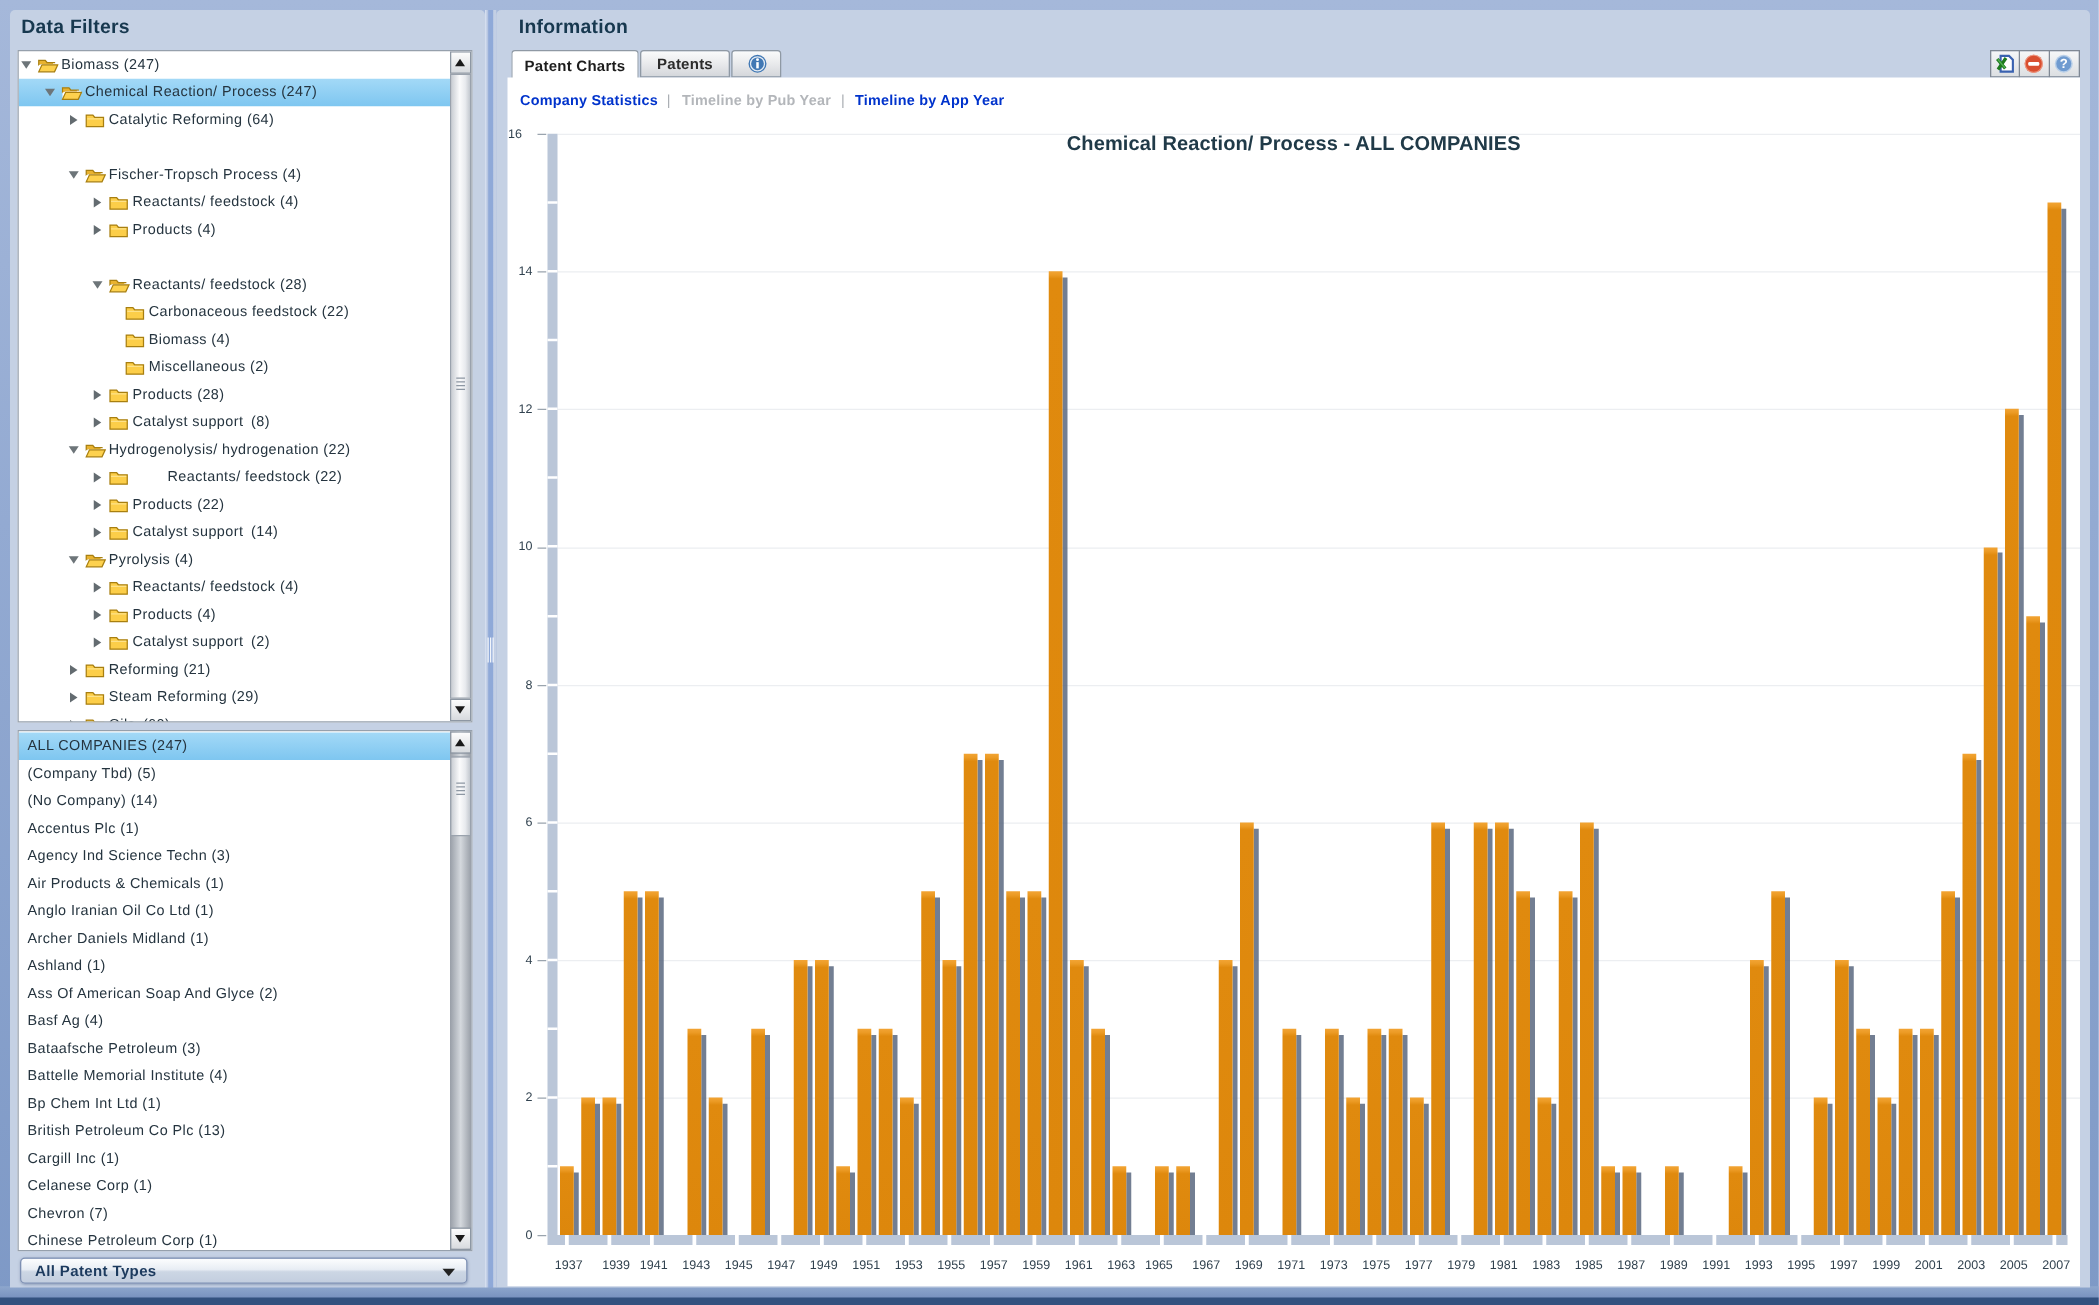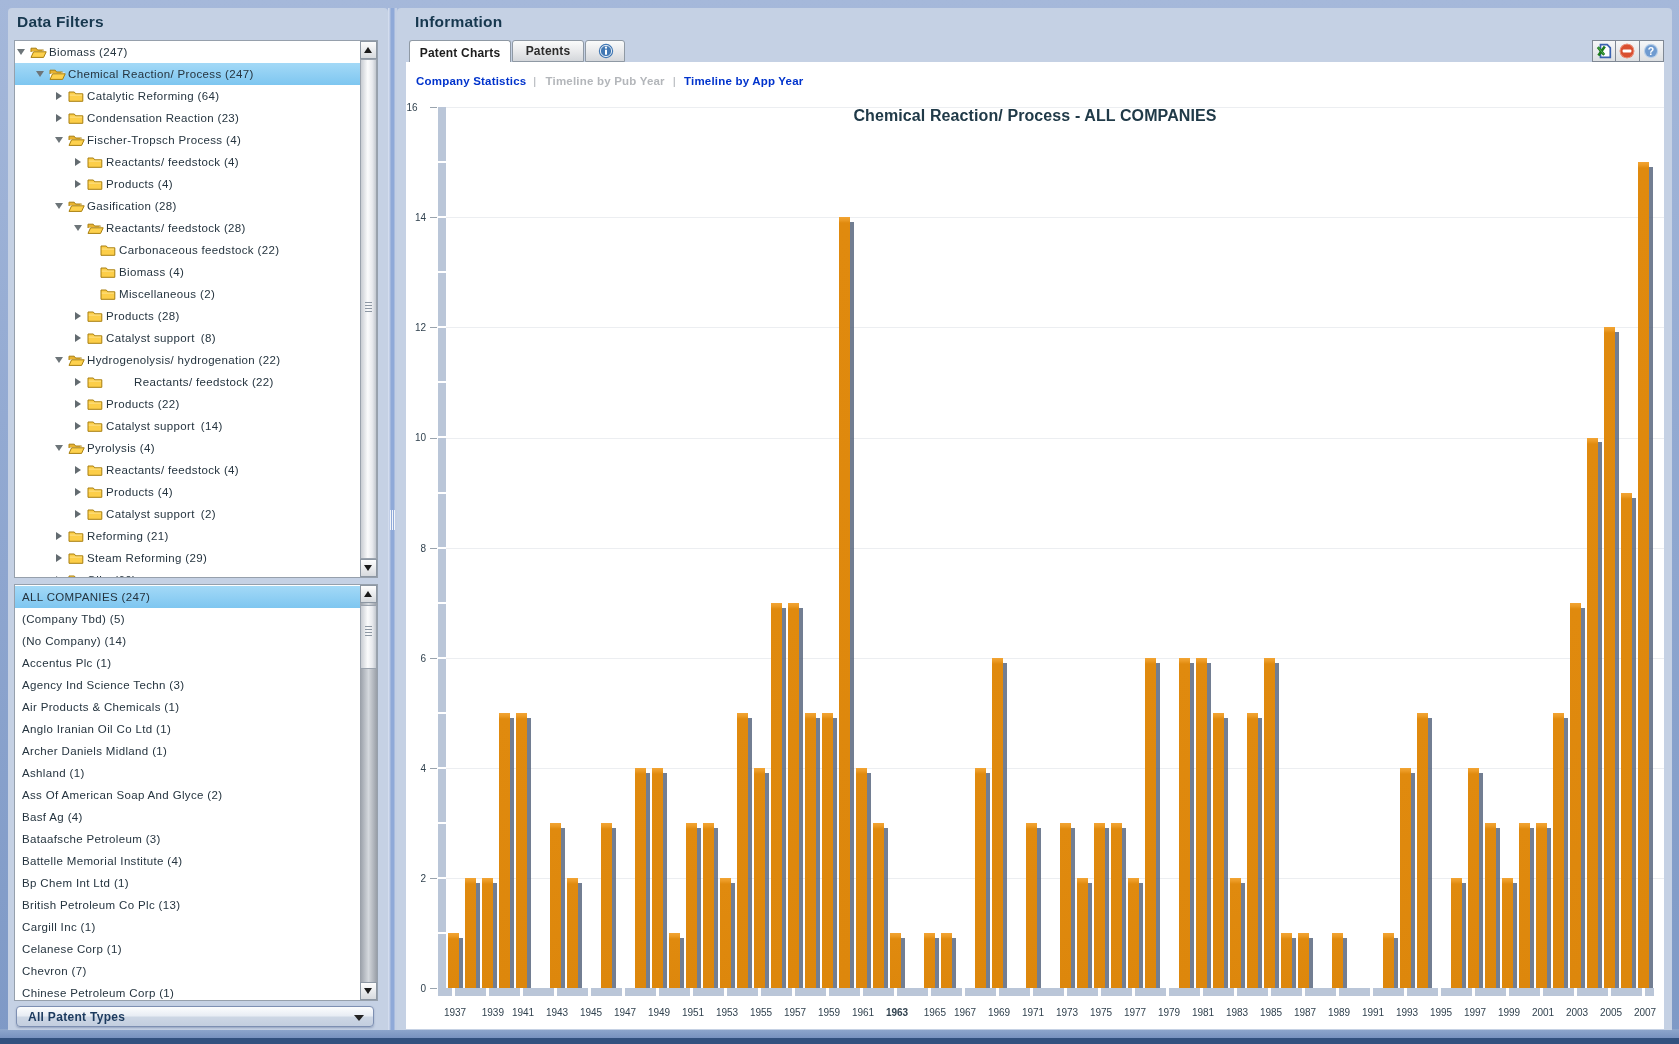--- a/index.html
+++ b/index.html
@@ -49,28 +49,20 @@
 <span class="abs" style="left:53px;">Chemical Reaction/ Process (247)</span>
 </div>
 <div class="trow" style="left:0;top:44px;width:346px;">
 <span class="tri-r" style="left:41px;"></span>
 <svg class="abs" style="left:53px;top:4px;" width="16" height="14" viewBox="0 0 16 14">
         <path d="M1 3 L6.3 3 L7.7 4.8 L14.8 4.8 L14.8 12.3 L1 12.3 Z" fill="#fcce49" stroke="#a87f10" stroke-width="1"></path>
         <path d="M1.8 5.6 L14 5.6 L14 6.6 L1.8 6.6 Z" fill="#fde28a" stroke="none"></path>
       </svg>
 <span class="abs" style="left:72px;">Catalytic Reforming (64)</span>
 </div>
-<div class="trow" style="left:0;top:66px;width:346px;">
-<span class="tri-r" style="left:41px;"></span>
-<svg class="abs" style="left:53px;top:4px;" width="16" height="14" viewBox="0 0 16 14">
-        <path d="M1 3 L6.3 3 L7.7 4.8 L14.8 4.8 L14.8 12.3 L1 12.3 Z" fill="#fcce49" stroke="#a87f10" stroke-width="1"></path>
-        <path d="M1.8 5.6 L14 5.6 L14 6.6 L1.8 6.6 Z" fill="#fde28a" stroke="none"></path>
-      </svg>
-<span class="abs" style="left:72px;">Condensation Reaction (23)</span>
-</div>
 <div class="trow" style="left:0;top:88px;width:346px;">
 <span class="tri-d" style="left:40px;"></span>
 <svg class="abs" style="left:53px;top:4px;" width="17" height="14" viewBox="0 0 17 14">
         <path d="M1 3.2 L6.2 3.2 L7.6 5 L13.6 5 L13.6 7 L1 7 Z" fill="#e9b330" stroke="#a87f10" stroke-width="1"></path>
         <path d="M12.5 5.6 L15.9 5.6 L13.3 12.2 L1 12.2 L1 7 L3.4 6.2 L12.5 6.2 Z" fill="#ffffff" stroke="none"></path>
         <path d="M3.6 6.8 L16.2 6.8 L13.6 12.4 L1 12.4 Z" fill="#fdd14e" stroke="#a87f10" stroke-width="1"></path>
       </svg>
 <span class="abs" style="left:72px;">Fischer-Tropsch Process (4)</span>
 </div>
 <div class="trow" style="left:0;top:110px;width:346px;">
@@ -81,29 +73,20 @@
       </svg>
 <span class="abs" style="left:91px;">Reactants/ feedstock (4)</span>
 </div>
 <div class="trow" style="left:0;top:132px;width:346px;">
 <span class="tri-r" style="left:60px;"></span>
 <svg class="abs" style="left:72px;top:4px;" width="16" height="14" viewBox="0 0 16 14">
         <path d="M1 3 L6.3 3 L7.7 4.8 L14.8 4.8 L14.8 12.3 L1 12.3 Z" fill="#fcce49" stroke="#a87f10" stroke-width="1"></path>
         <path d="M1.8 5.6 L14 5.6 L14 6.6 L1.8 6.6 Z" fill="#fde28a" stroke="none"></path>
       </svg>
 <span class="abs" style="left:91px;">Products (4)</span>
-</div>
-<div class="trow" style="left:0;top:154px;width:346px;">
-<span class="tri-d" style="left:40px;"></span>
-<svg class="abs" style="left:53px;top:4px;" width="17" height="14" viewBox="0 0 17 14">
-        <path d="M1 3.2 L6.2 3.2 L7.6 5 L13.6 5 L13.6 7 L1 7 Z" fill="#e9b330" stroke="#a87f10" stroke-width="1"></path>
-        <path d="M12.5 5.6 L15.9 5.6 L13.3 12.2 L1 12.2 L1 7 L3.4 6.2 L12.5 6.2 Z" fill="#ffffff" stroke="none"></path>
-        <path d="M3.6 6.8 L16.2 6.8 L13.6 12.4 L1 12.4 Z" fill="#fdd14e" stroke="#a87f10" stroke-width="1"></path>
-      </svg>
-<span class="abs" style="left:72px;">Gasification (28)</span>
 </div>
 <div class="trow" style="left:0;top:176px;width:346px;">
 <span class="tri-d" style="left:59px;"></span>
 <svg class="abs" style="left:72px;top:4px;" width="17" height="14" viewBox="0 0 17 14">
         <path d="M1 3.2 L6.2 3.2 L7.6 5 L13.6 5 L13.6 7 L1 7 Z" fill="#e9b330" stroke="#a87f10" stroke-width="1"></path>
         <path d="M12.5 5.6 L15.9 5.6 L13.3 12.2 L1 12.2 L1 7 L3.4 6.2 L12.5 6.2 Z" fill="#ffffff" stroke="none"></path>
         <path d="M3.6 6.8 L16.2 6.8 L13.6 12.4 L1 12.4 Z" fill="#fdd14e" stroke="#a87f10" stroke-width="1"></path>
       </svg>
 <span class="abs" style="left:91px;">Reactants/ feedstock (28)</span>
 </div>
@@ -526,22 +509,22 @@
 <div class="lbl" style="left:542px;top:1007px;width:30px;text-align:center;">1943</div>
 <div class="lbl" style="left:576px;top:1007px;width:30px;text-align:center;">1945</div>
 <div class="lbl" style="left:610px;top:1007px;width:30px;text-align:center;">1947</div>
 <div class="lbl" style="left:644px;top:1007px;width:30px;text-align:center;">1949</div>
 <div class="lbl" style="left:678px;top:1007px;width:30px;text-align:center;">1951</div>
 <div class="lbl" style="left:712px;top:1007px;width:30px;text-align:center;">1953</div>
 <div class="lbl" style="left:746px;top:1007px;width:30px;text-align:center;">1955</div>
 <div class="lbl" style="left:780px;top:1007px;width:30px;text-align:center;">1957</div>
 <div class="lbl" style="left:814px;top:1007px;width:30px;text-align:center;">1959</div>
 <div class="lbl" style="left:848px;top:1007px;width:30px;text-align:center;">1961</div>
-<div class="lbl" style="left:882px;top:1007px;width:30px;text-align:center;font-weight:bold;">1963</div>
-<div class="lbl" style="left:916px;top:1007px;width:30px;text-align:right;">1965</div>
+<div class="lbl" style="left:882px;top:1007px;width:30px;text-align:center;">1963</div>
+<div class="lbl" style="left:916px;top:1007px;width:30px;text-align:left;">1965</div>
 <div class="lbl" style="left:950px;top:1007px;width:30px;text-align:center;">1967</div>
 <div class="lbl" style="left:984px;top:1007px;width:30px;text-align:center;">1969</div>
 <div class="lbl" style="left:1018px;top:1007px;width:30px;text-align:center;">1971</div>
 <div class="lbl" style="left:1052px;top:1007px;width:30px;text-align:center;">1973</div>
 <div class="lbl" style="left:1086px;top:1007px;width:30px;text-align:center;">1975</div>
 <div class="lbl" style="left:1120px;top:1007px;width:30px;text-align:center;">1977</div>
 <div class="lbl" style="left:1154px;top:1007px;width:30px;text-align:center;">1979</div>
 <div class="lbl" style="left:1188px;top:1007px;width:30px;text-align:center;">1981</div>
 <div class="lbl" style="left:1222px;top:1007px;width:30px;text-align:center;">1983</div>
 <div class="lbl" style="left:1256px;top:1007px;width:30px;text-align:center;">1985</div>

